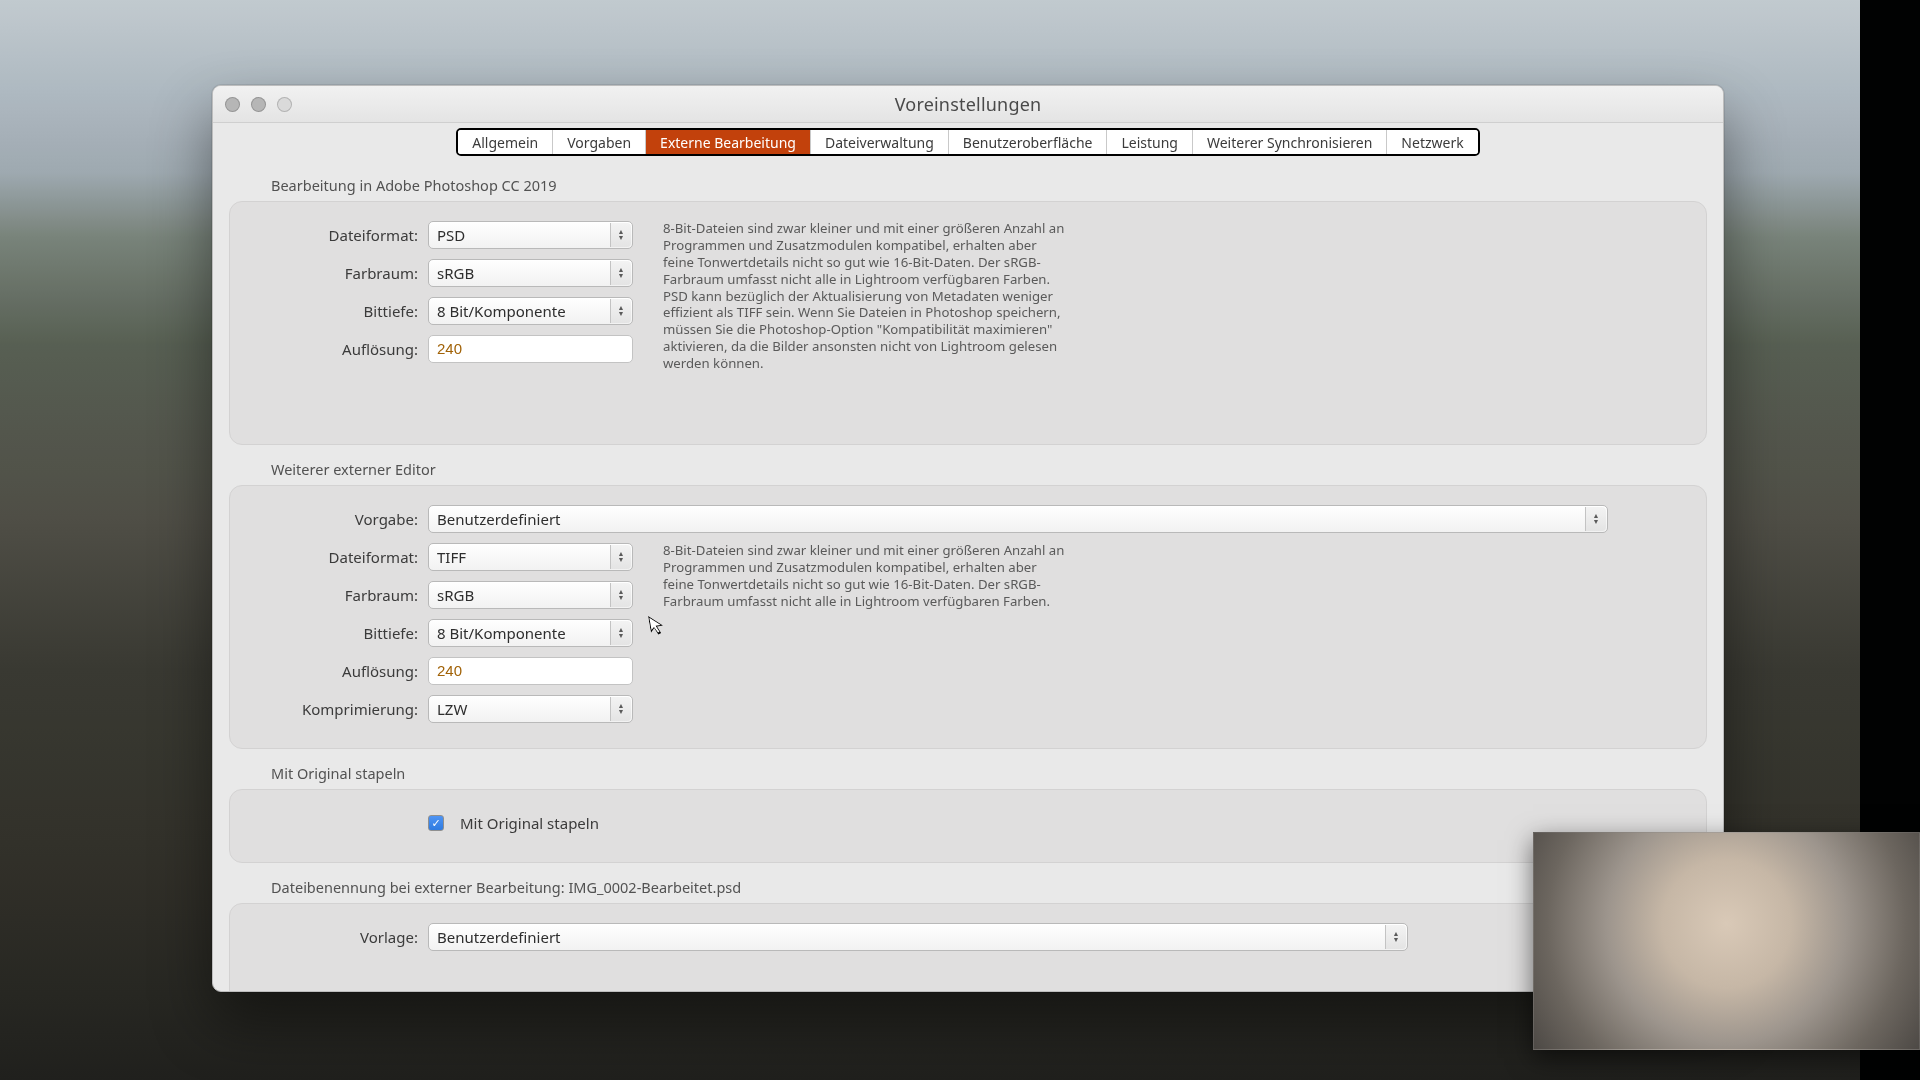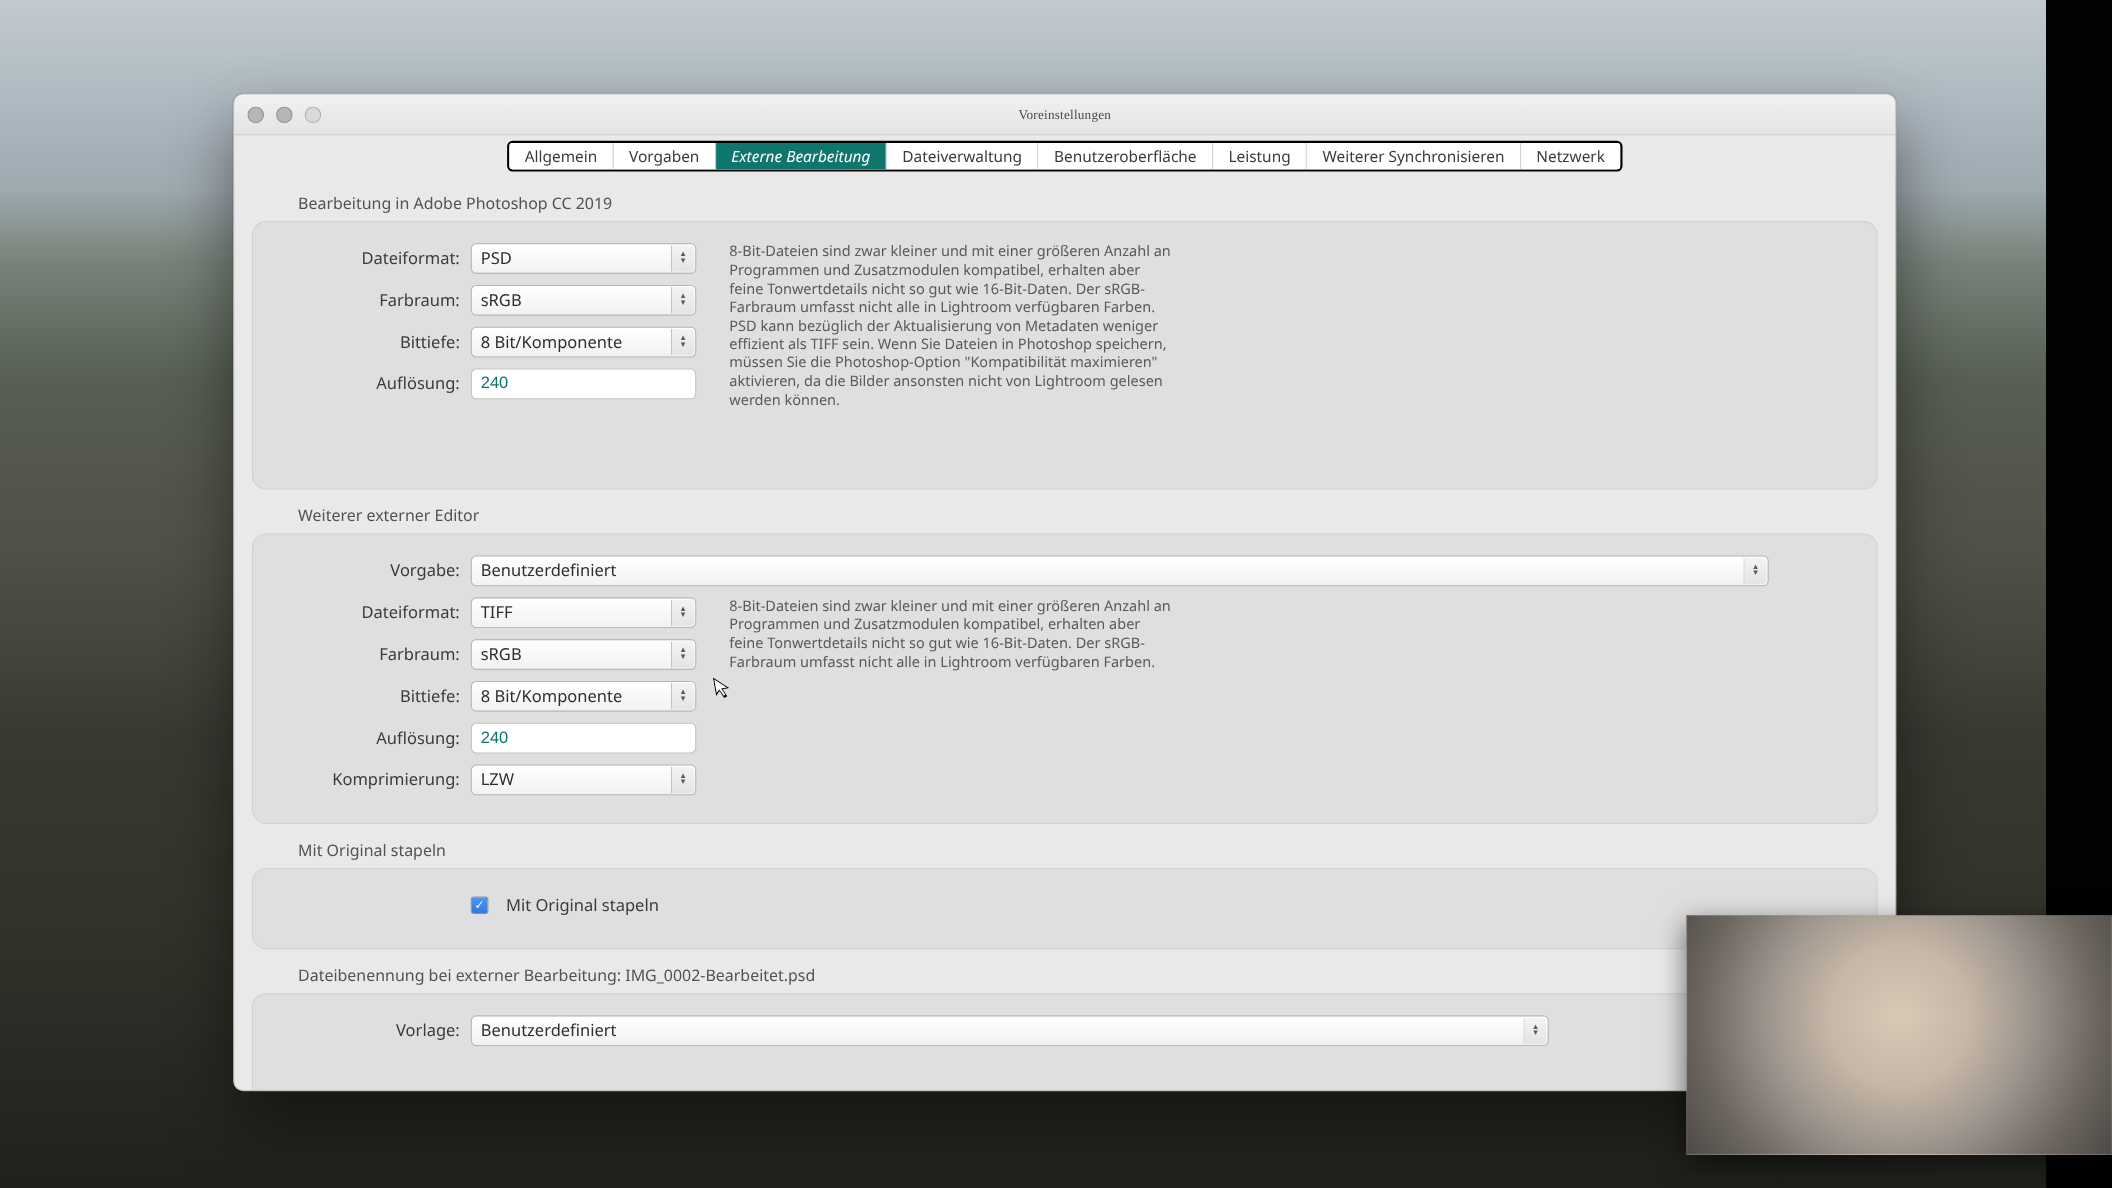--- a/index.html
+++ b/index.html
@@ -61,24 +61,23 @@
   
   .titlebar {
     position: relative;
     height: 36px;
     flex: 0 0 36px;
     background: linear-gradient(#f1f1f1, #e4e4e4);
     border-bottom: 1px solid #cfcfcf;
     display: flex;
     align-items: center;
     justify-content: center;
-    font-size: 12px;
+    font-size: 18px;
     letter-spacing: 0.2px;
     color: #4a4a4a;
-    font-family: Liberation Serif, serif;
   }
   .traffic-lights {
     position: absolute;
     left: 12px;
     top: 0;
     height: 100%;
     display: flex;
     align-items: center;
     gap: 11px;
   }
@@ -116,23 +115,22 @@
     justify-content: center;
     font-size: 14px;
     color: #3b3b3b;
     background: #ffffff;
     border-right: 1px solid #c9c9c9;
     white-space: nowrap;
     cursor: pointer;
   }
   .segmented .tab:last-child { border-right: none; }
   .segmented .tab.active {
-    background: #0f766e;
+    background: #c2410c;
     color: #ffffff;
-    font-style: italic;
   }
 
   .content {
     flex: 1 1 auto;
     overflow: hidden;
     padding: 0 16px 16px 16px;
   }
 
   .section-label {
     font-size: 14.5px;
@@ -218,21 +216,21 @@
   .popup-wide { width: 1180px; }
   .popup-template { width: 980px; }
 
   .textfield {
     height: 28px;
     border: 1px solid #c3c3c3;
     border-radius: 5px;
     background: #ffffff;
     padding: 0 8px;
     font-size: 15px;
-    color: #0f766e;
+    color: #a16207;
     box-sizing: border-box;
     width: 205px;
   }
 
   .static-value {
     font-size: 15px;
     color: #3b3b3b;
   }
 
   .btn {

